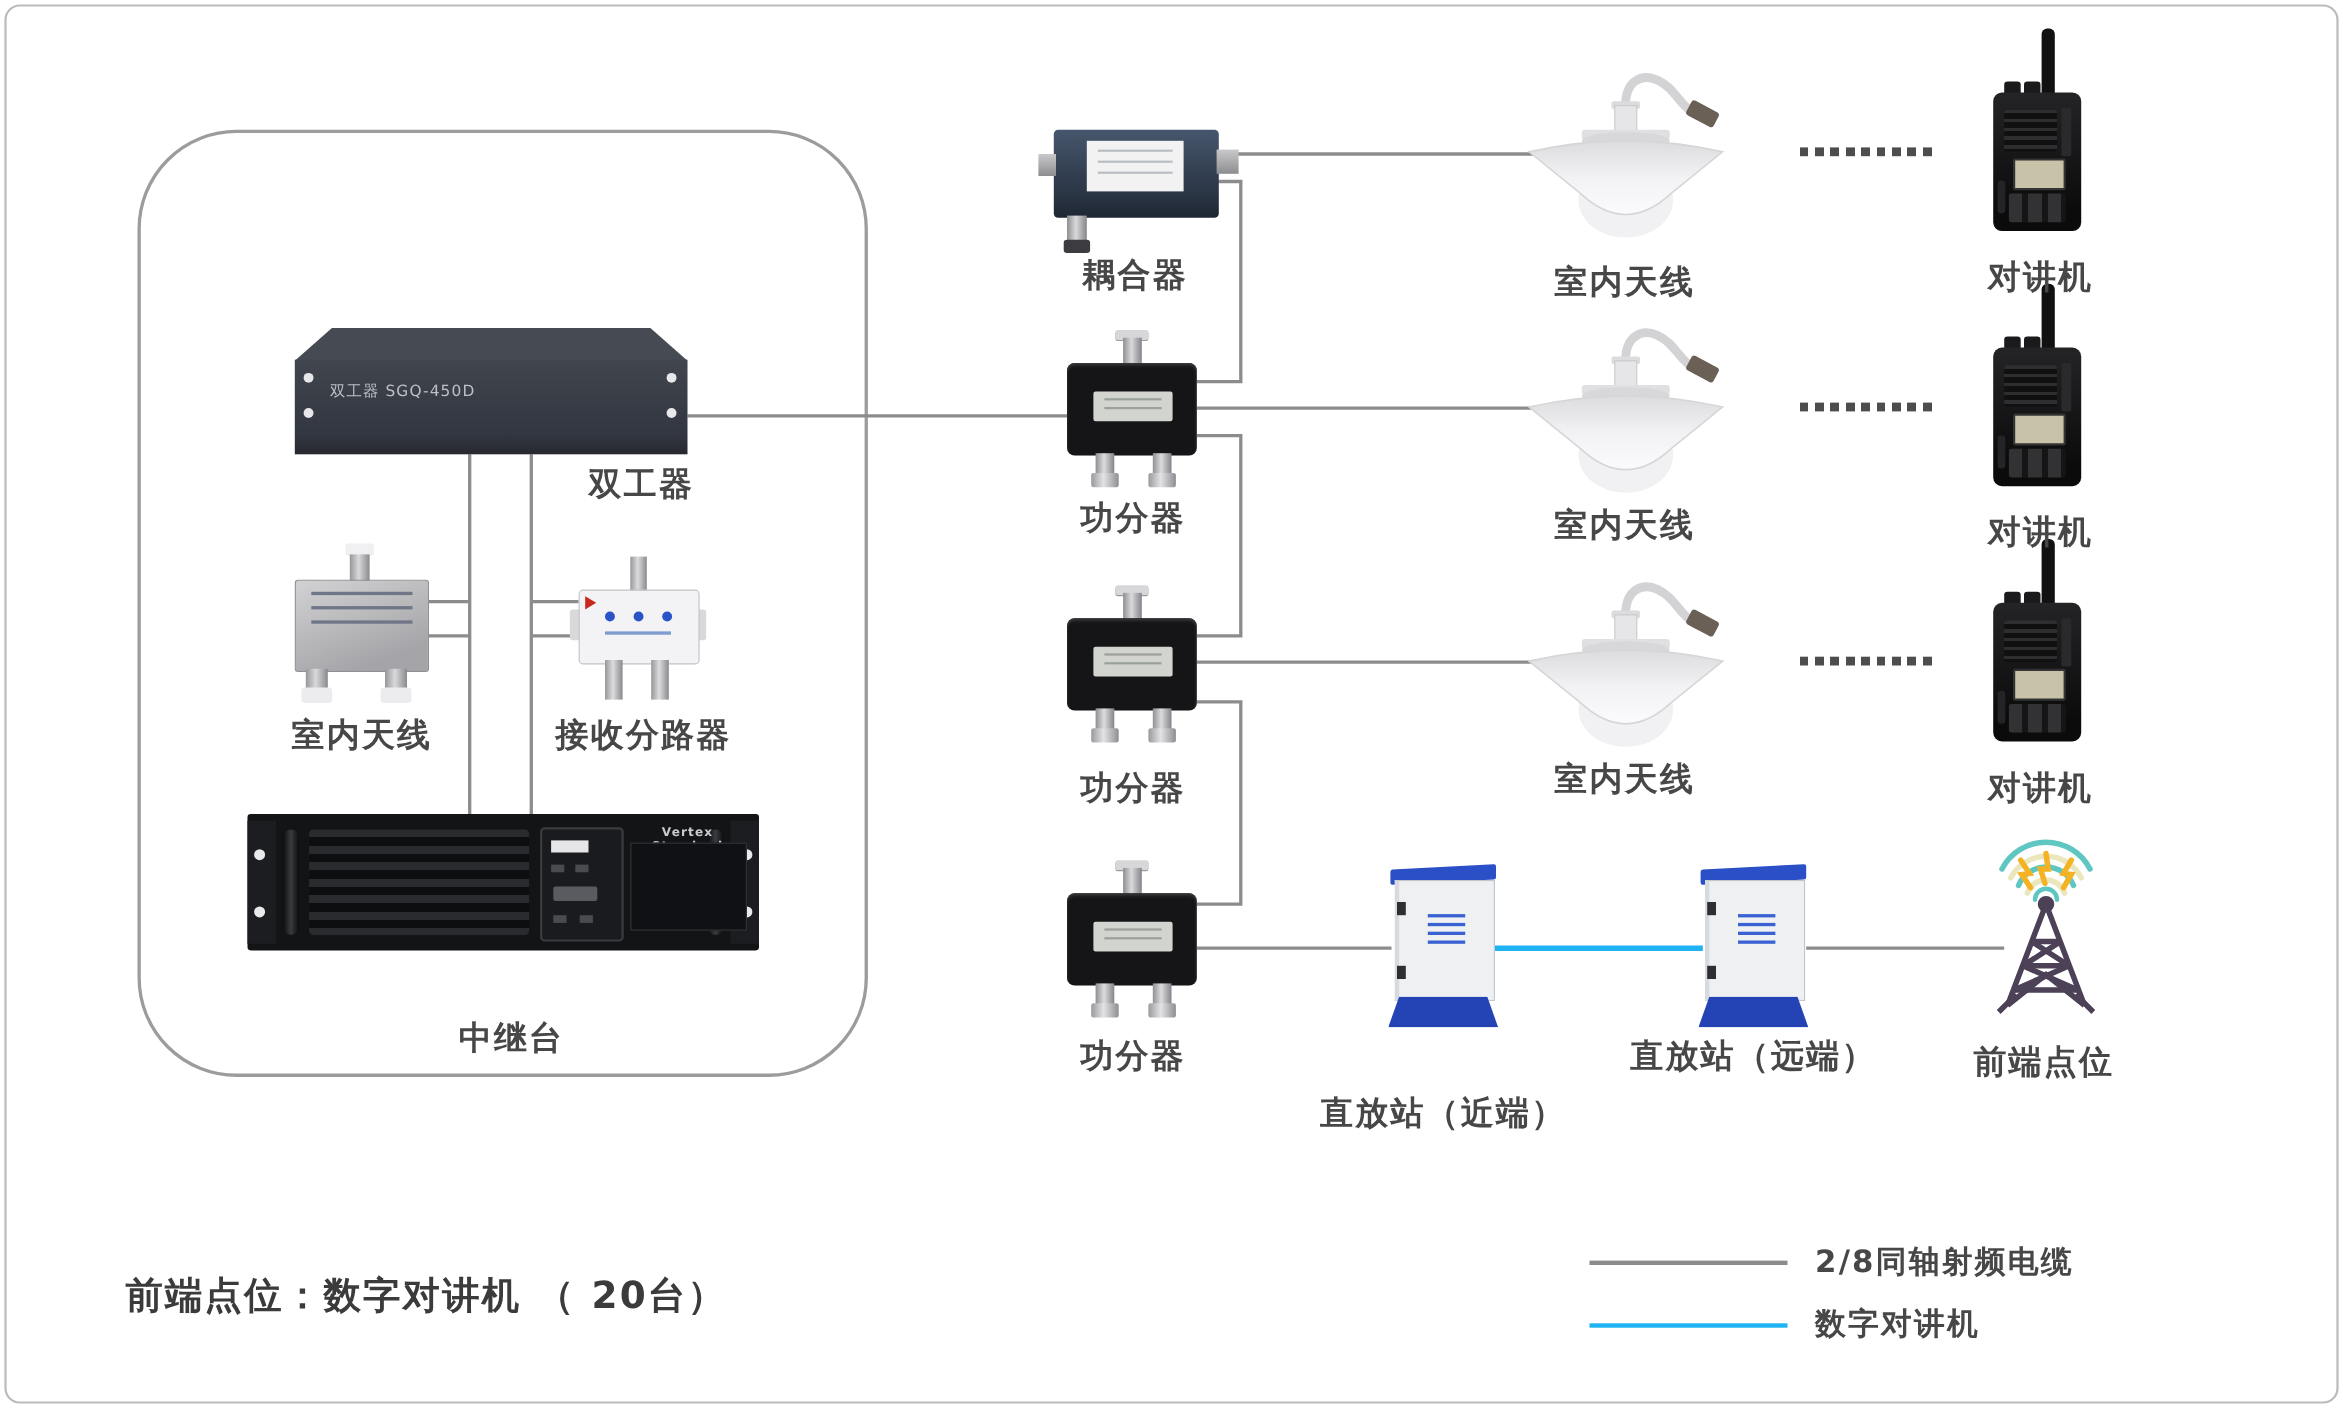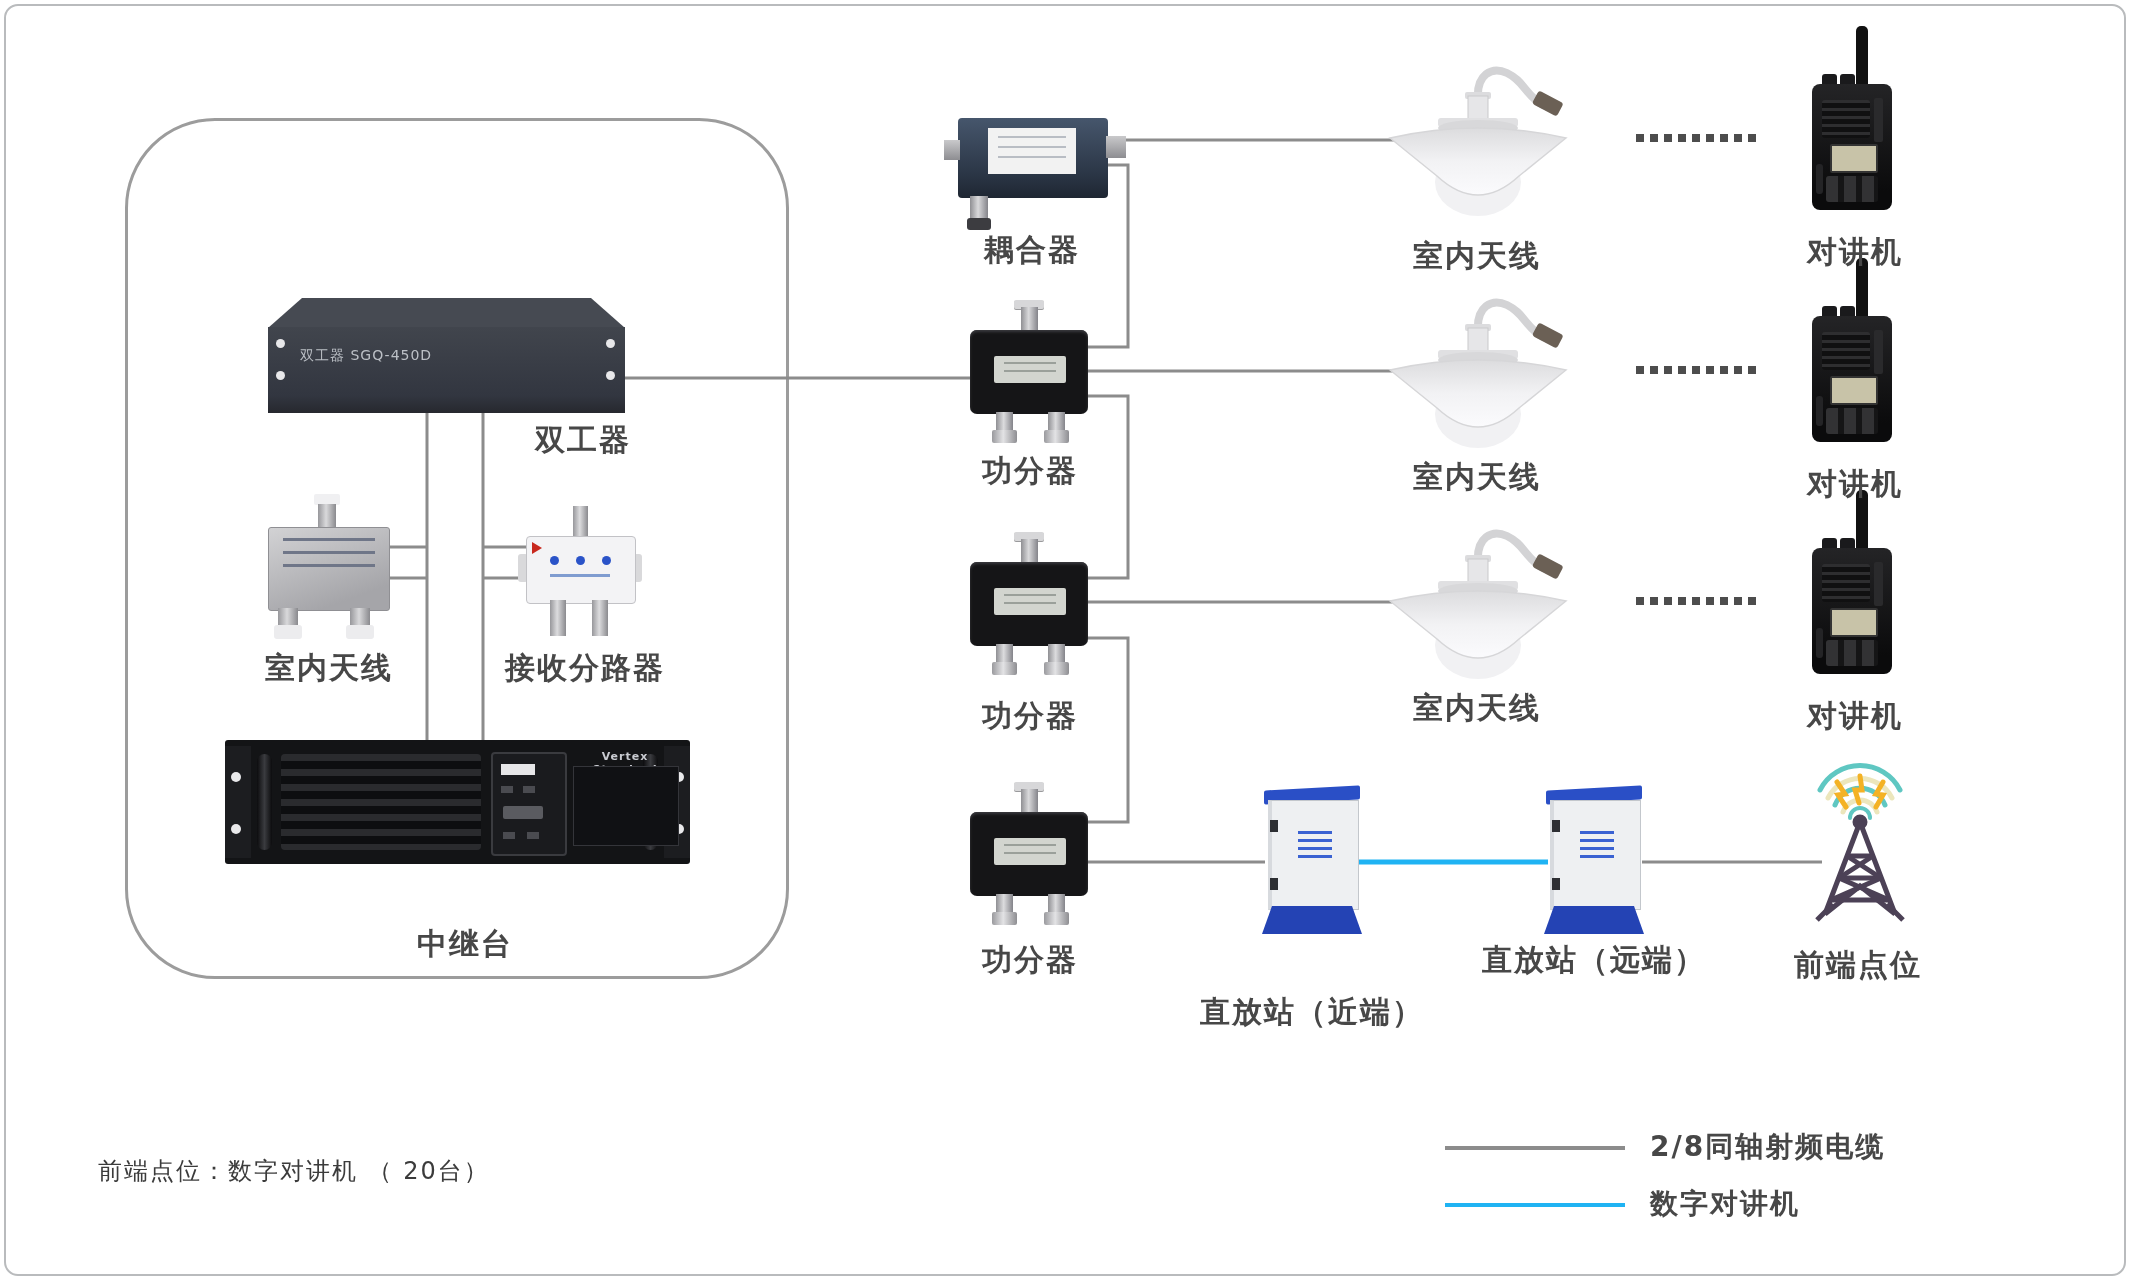--- a/index.html
+++ b/index.html
@@ -115,21 +115,21 @@
   .frep .body i{display:block;height:3px;width:34px;background:#3a62d2;margin:5px auto 0;}
   .frep .body i:first-child{margin-top:30px;}
   .frep .hinge{position:absolute;left:8px;width:8px;height:12px;background:#2d2f33;}
   .frep .base{position:absolute;left:0;top:120px;width:100px;height:28px;background:#2443b4;
               clip-path:polygon(0 100%,10% 0,90% 0,100% 100%);}
   
   .dots{position:absolute;z-index:2;width:122px;height:8px;
         background:repeating-linear-gradient(90deg,#4d4d4d 0 8px,transparent 8px 14px);}
   
   .leg-line{position:absolute;z-index:2;height:4px;}
-  .note{position:absolute;z-index:3;font-size:24px;font-weight:400;color:#3b3b3b;letter-spacing:2px;}
+  .note{position:absolute;z-index:3;font-size:34px;font-weight:700;color:#3b3b3b;letter-spacing:2px;margin-left:16px;}
 </style>
 </head>
 <body>
 
 <div class="canvas">
   <div class="frame"></div>
 
   
   <svg class="wires" width="2130" height="1280">
     <g stroke="#8c8c8c" stroke-width="3" fill="none">

